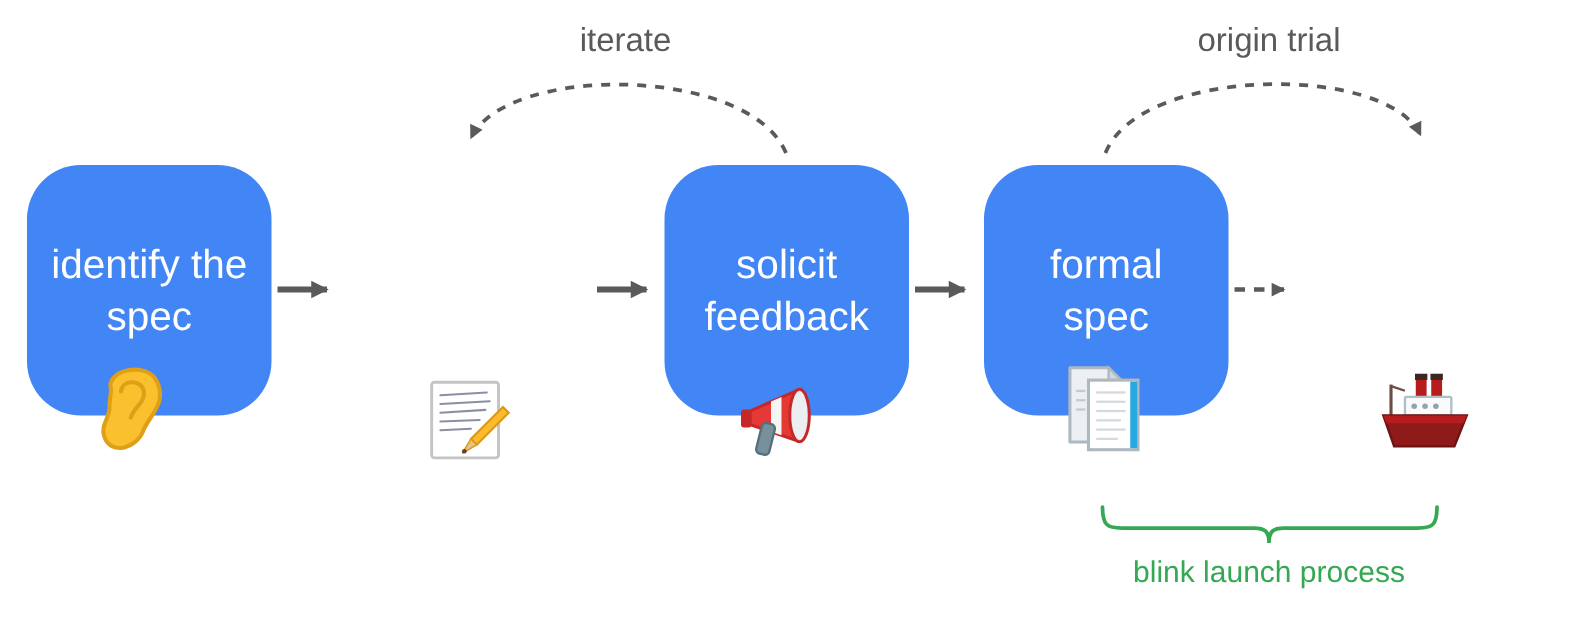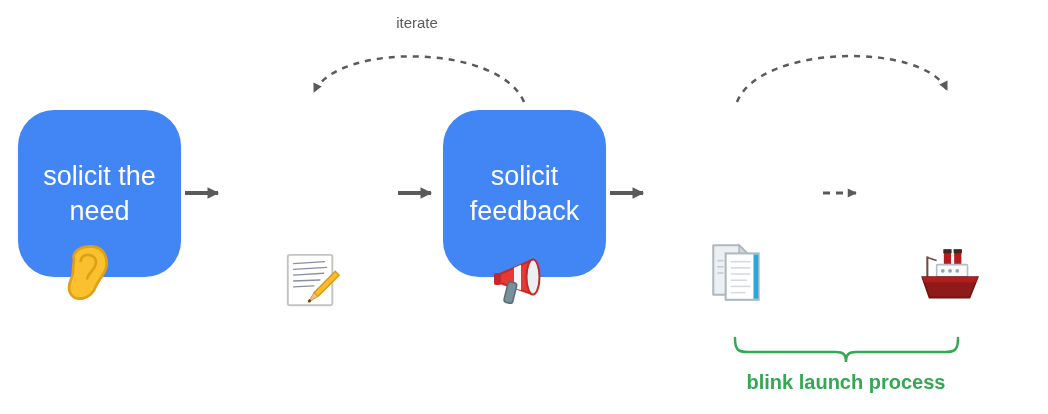--- a/index.html
+++ b/index.html
@@ -8,27 +8,27 @@
   .canvas { position:relative; width:1048px; height:414px; background:#fff; overflow:hidden; }
   .overlay { position:absolute; left:0; top:0; width:1048px; height:414px; }
   .step {
     position:absolute; top:110px; width:163px; height:167px;
     background:var(--box,#4285F4); border-radius:36px;
     display:flex; align-items:center; justify-content:center; text-align:center;
   }
   .step-label { color:var(--box_text,#ffffff); font-size:27px; line-height:1.28; padding:0 14px; }
   .annotation {
     position:absolute; top:14px; transform:translateX(-50%);
-    color:var(--arrow,#5A5A5A); font-size:15px; white-space:nowrap;
+    color:var(--arrow,#5A5A5A); font-size:22px; white-space:nowrap;
   }
   .icon { position:absolute; }
   .icon svg { display:block; }
   .green-label {
     position:absolute; top:371px; transform:translateX(-50%);
-    color:var(--green,#34A853); font-size:20px; font-weight:700; white-space:nowrap;
+    color:var(--green,#34A853); font-size:20px; font-weight:400; white-space:nowrap;
   }
 </style>
 </head>
 <body>
 
 <div class="canvas">
 
   <svg class="overlay" viewBox="0 0 1048 414" aria-hidden="true">
     <defs>
       <marker id="ah-solid" viewBox="0 0 12 12" refX="10" refY="6" markerWidth="14" markerHeight="14" orient="auto" markerUnits="userSpaceOnUse">
@@ -60,26 +60,30 @@
     <g>
       <path d="M737 102 C 760 44, 924 42, 947 90" style="stroke:var(--arrow,#5A5A5A)" stroke-width="2.5" stroke-dasharray="6 6" fill="none" marker-end="url(#ah-dash)"></path>
     </g>
 
     <g>
       <path d="M735 338 C 735 350, 738 352, 748 352 L 836 352 C 843 352, 846 354, 846 362 C 846 354, 849 352, 856 352 L 945 352 C 955 352, 958 350, 958 338" style="stroke:var(--green,#34A853)" stroke-width="2.5" fill="none" stroke-linecap="round"></path>
     </g>
   </svg>
 
   <div class="annotation" style="left:417px">iterate</div>
+  <div class="annotation" style="left:846px">origin trial</div>
 
   <div class="step" style="left:18px">
-    <div class="step-label">solicit the need</div>
+    <div class="step-label">identify the spec</div>
   </div>
   <div class="step" style="left:443px">
     <div class="step-label">solicit feedback</div>
+  </div>
+  <div class="step" style="left:656px">
+    <div class="step-label">formal spec</div>
   </div>
 
   <span class="icon" style="left:50px; top:238px" aria-label="ear">
     <svg width="70" height="70" viewBox="0 0 64 64">
       <path d="M22 20 C18 8 44 2 50 15 C56 28 46 35 42 44 C38 56 22 60 18 49 C15 41 22 37 21 29 Z" fill="#FBC02D" stroke="#DFA018" stroke-width="2.5" stroke-linejoin="round"></path>
       <path d="M28 21 C29 13 41 14 42 21 C43 28 36 30 34 37" fill="none" stroke="#DFA018" stroke-width="2.5" stroke-linecap="round"></path>
     </svg>
   </span>
 
   <span class="icon" style="left:281px; top:250px" aria-label="memo-pencil">

